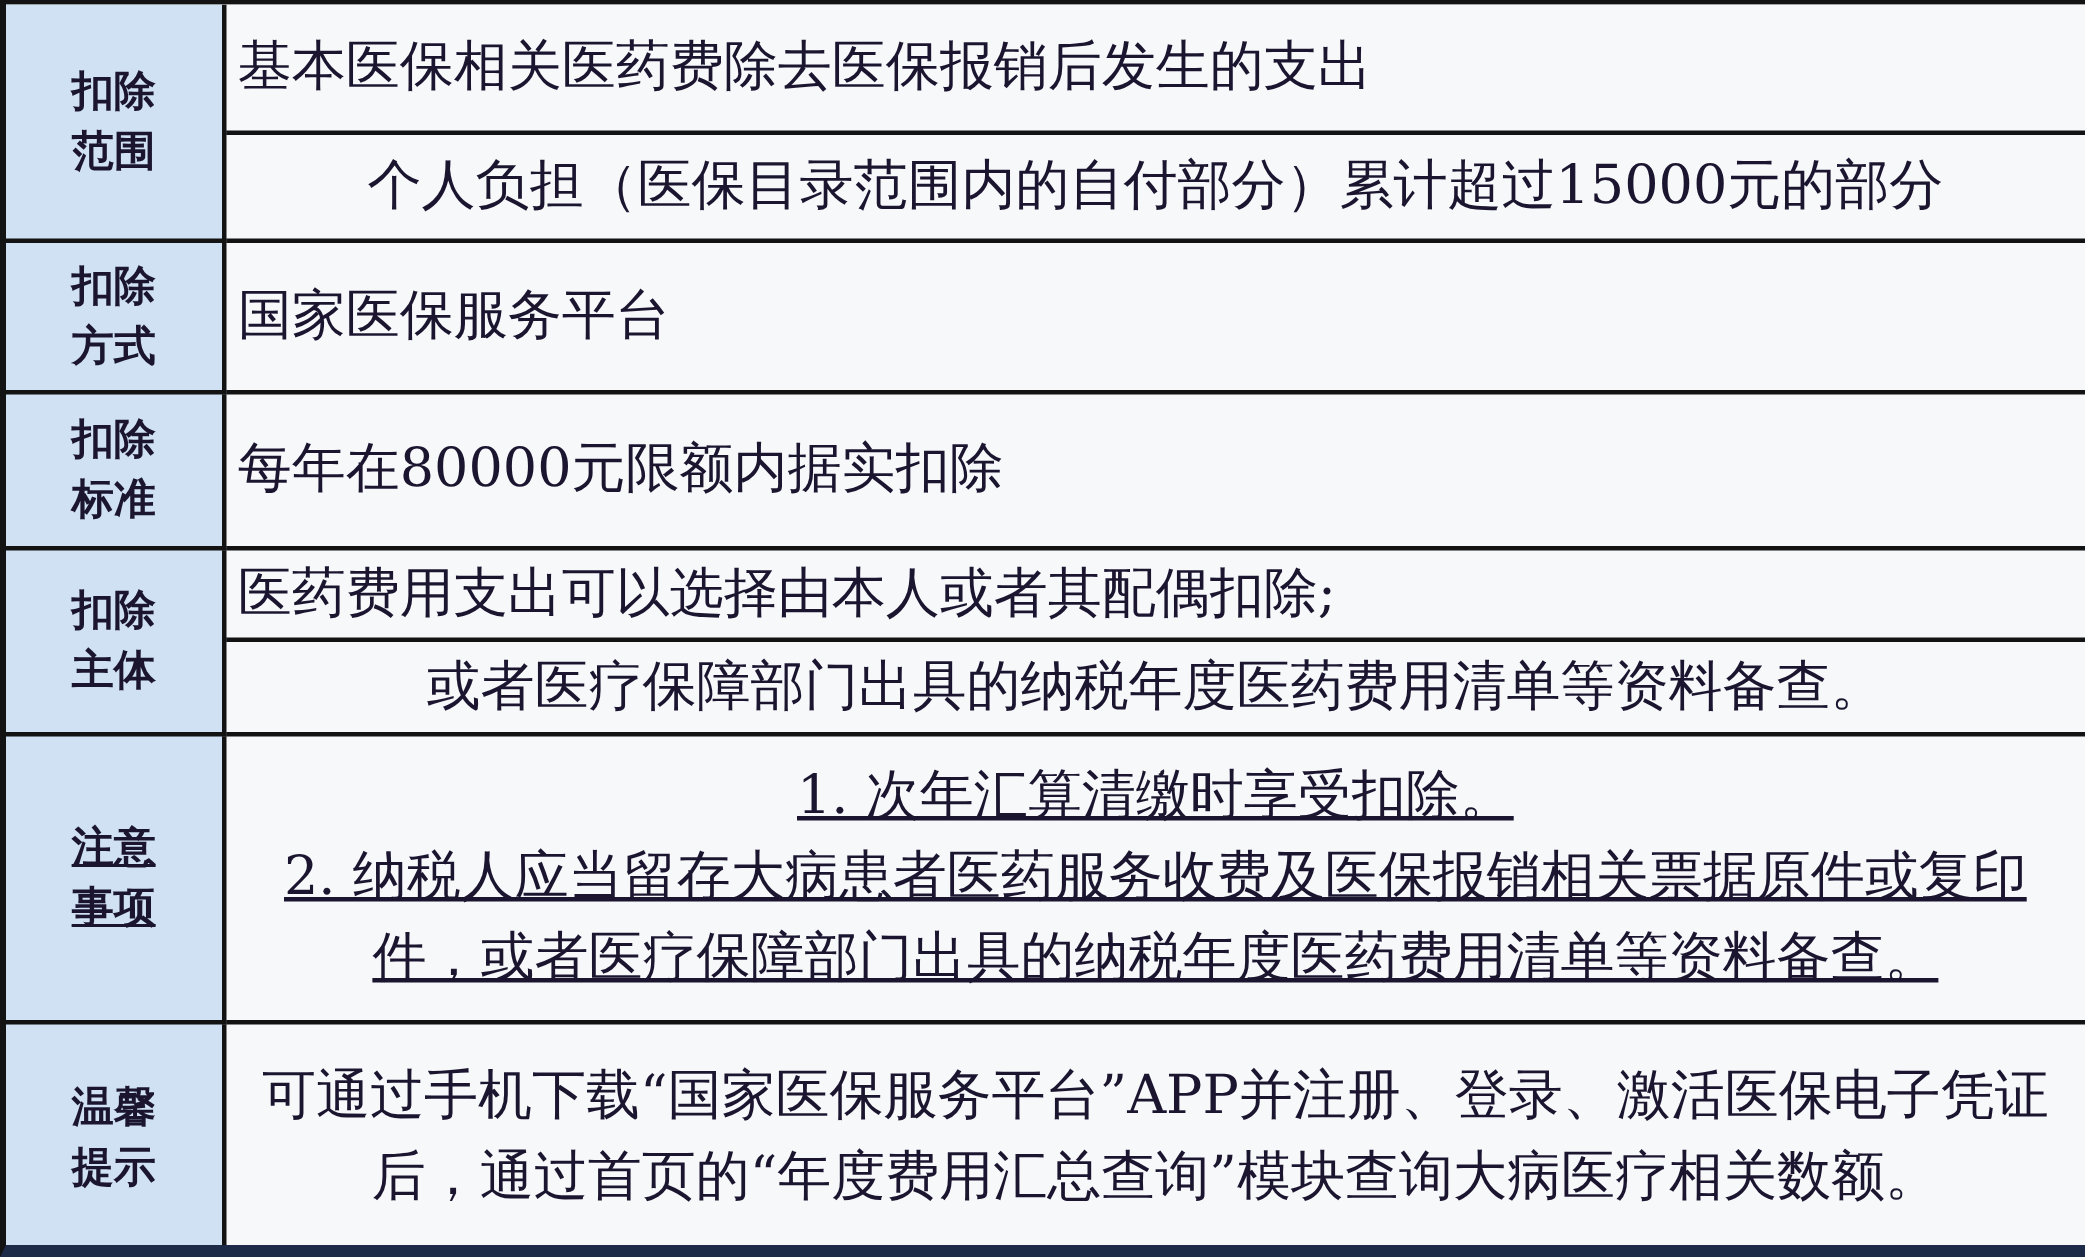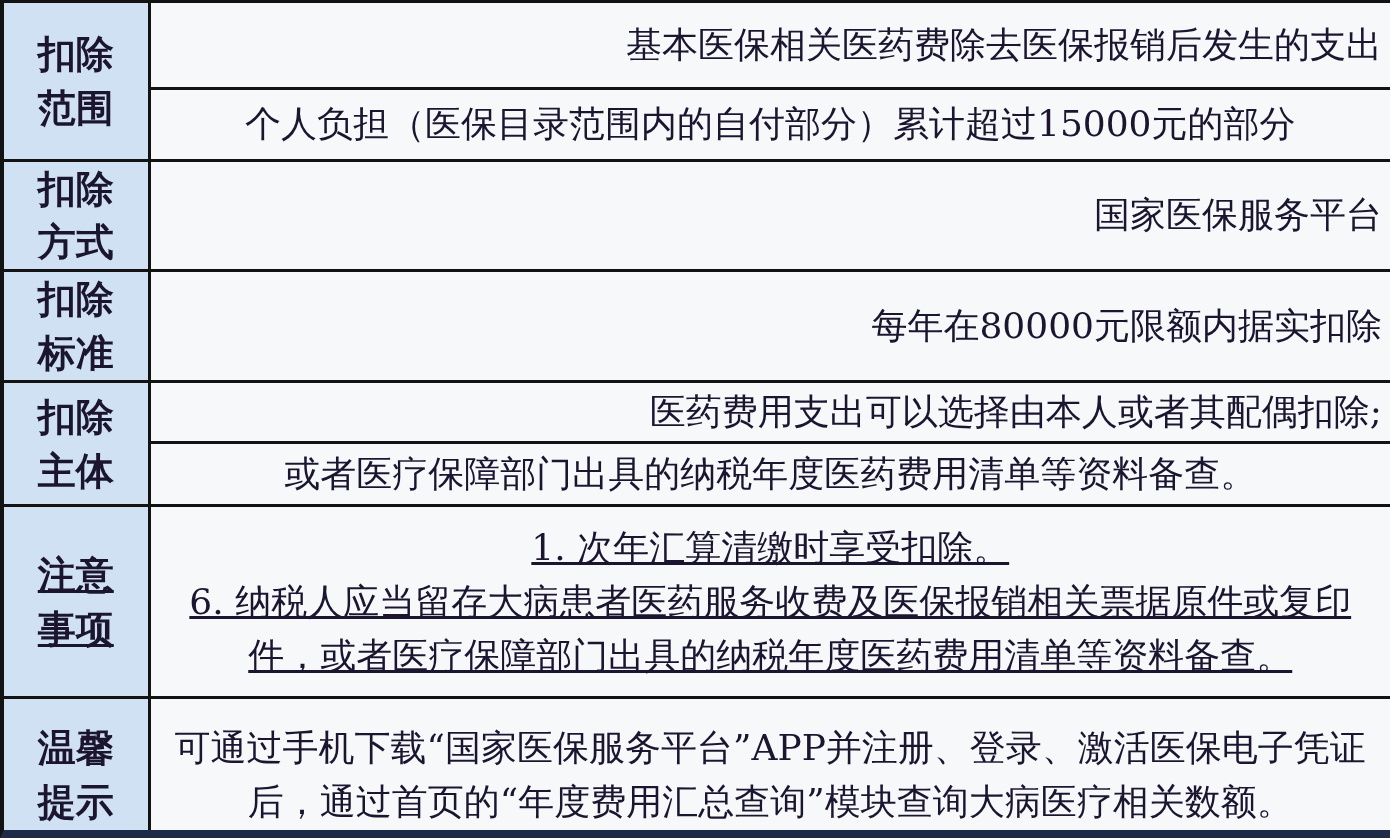--- a/index.html
+++ b/index.html
@@ -27,34 +27,34 @@
   }
   table.deduction th,
   table.deduction td {
     border: 3px solid #131313;
     vertical-align: middle;
     box-sizing: border-box;
   }
   table.deduction th {
     width: 145px;
     background: #cfe1f2;
-    font-size: 38px;
+    font-size: 28px;
     font-weight: bold;
     line-height: 1.42;
     white-space: pre-line;
     text-align: center;
     padding: 0;
   }
   table.deduction td {
     background: #f6f8fa;
     font-size: 36px;
     line-height: 1.5;
     padding: 0 8px;
   }
-  td.center { text-align: right; }
+  td.center { text-align: left; }
   td.left   { text-align: center; }
   td.prewrap {
     white-space: pre-line;
     line-height: 1.58;
   }
   tr.r1 { height: 85px; }
   tr.r2 { height: 72px; }
   tr.r3 { height: 101px; }
   tr.r4 { height: 104px; }
   tr.r5 { height: 61px; }
@@ -91,21 +91,21 @@
 主体</th>
       <td class="center">医药费用支出可以选择由本人或者其配偶扣除;</td>
     </tr>
     <tr class="r6">
       <td class="left">或者医疗保障部门出具的纳税年度医药费用清单等资料备查。</td>
     </tr>
     <tr class="r7">
       <th>注意
 事项</th>
       <td class="left prewrap">1. 次年汇算清缴时享受扣除。
-6. 纳税人应当留存大病患者医药服务收费及医保报销相关票据原件或复印件，或者医疗保障部门出具的纳税年度医药费用清单等资料备查。</td>
+2. 纳税人应当留存大病患者医药服务收费及医保报销相关票据原件或复印件，或者医疗保障部门出具的纳税年度医药费用清单等资料备查。</td>
     </tr>
     <tr class="r8">
       <th>温馨
 提示</th>
       <td class="left prewrap">可通过手机下载“国家医保服务平台”APP并注册、登录、激活医保电子凭证后，通过首页的“年度费用汇总查询”模块查询大病医疗相关数额。</td>
     </tr>
   </tbody>
     </table>
 </div>
 

